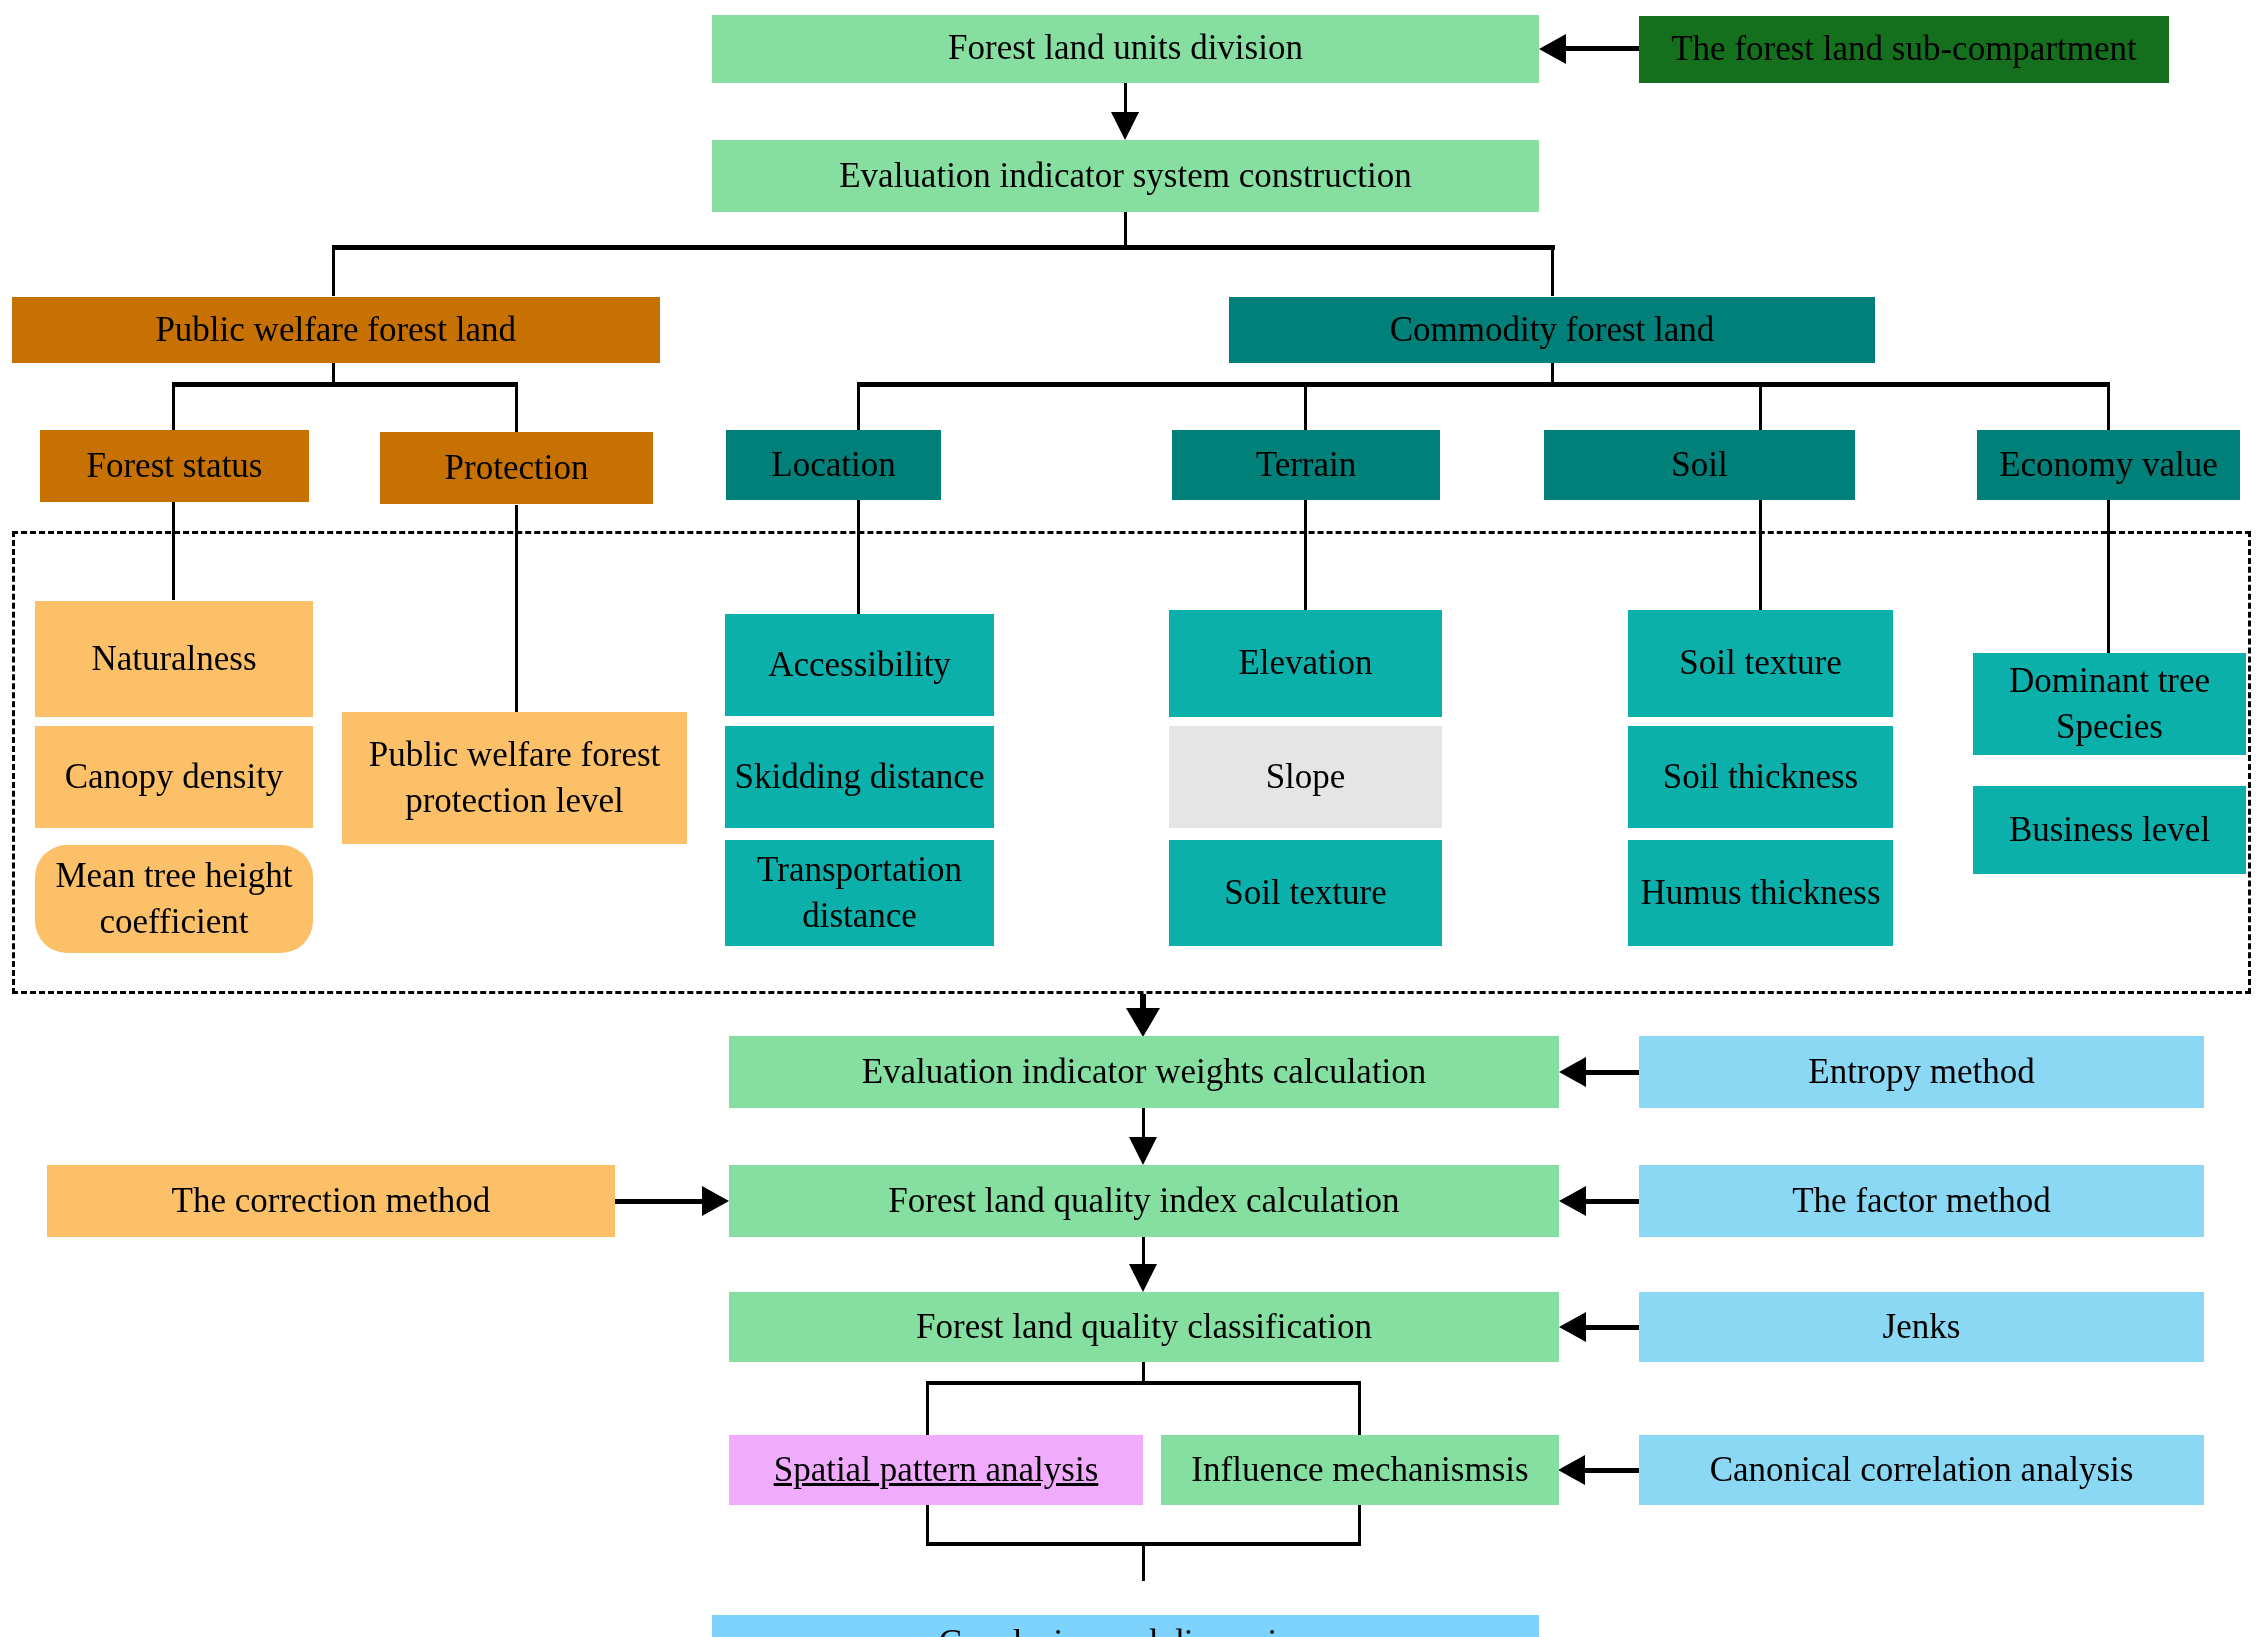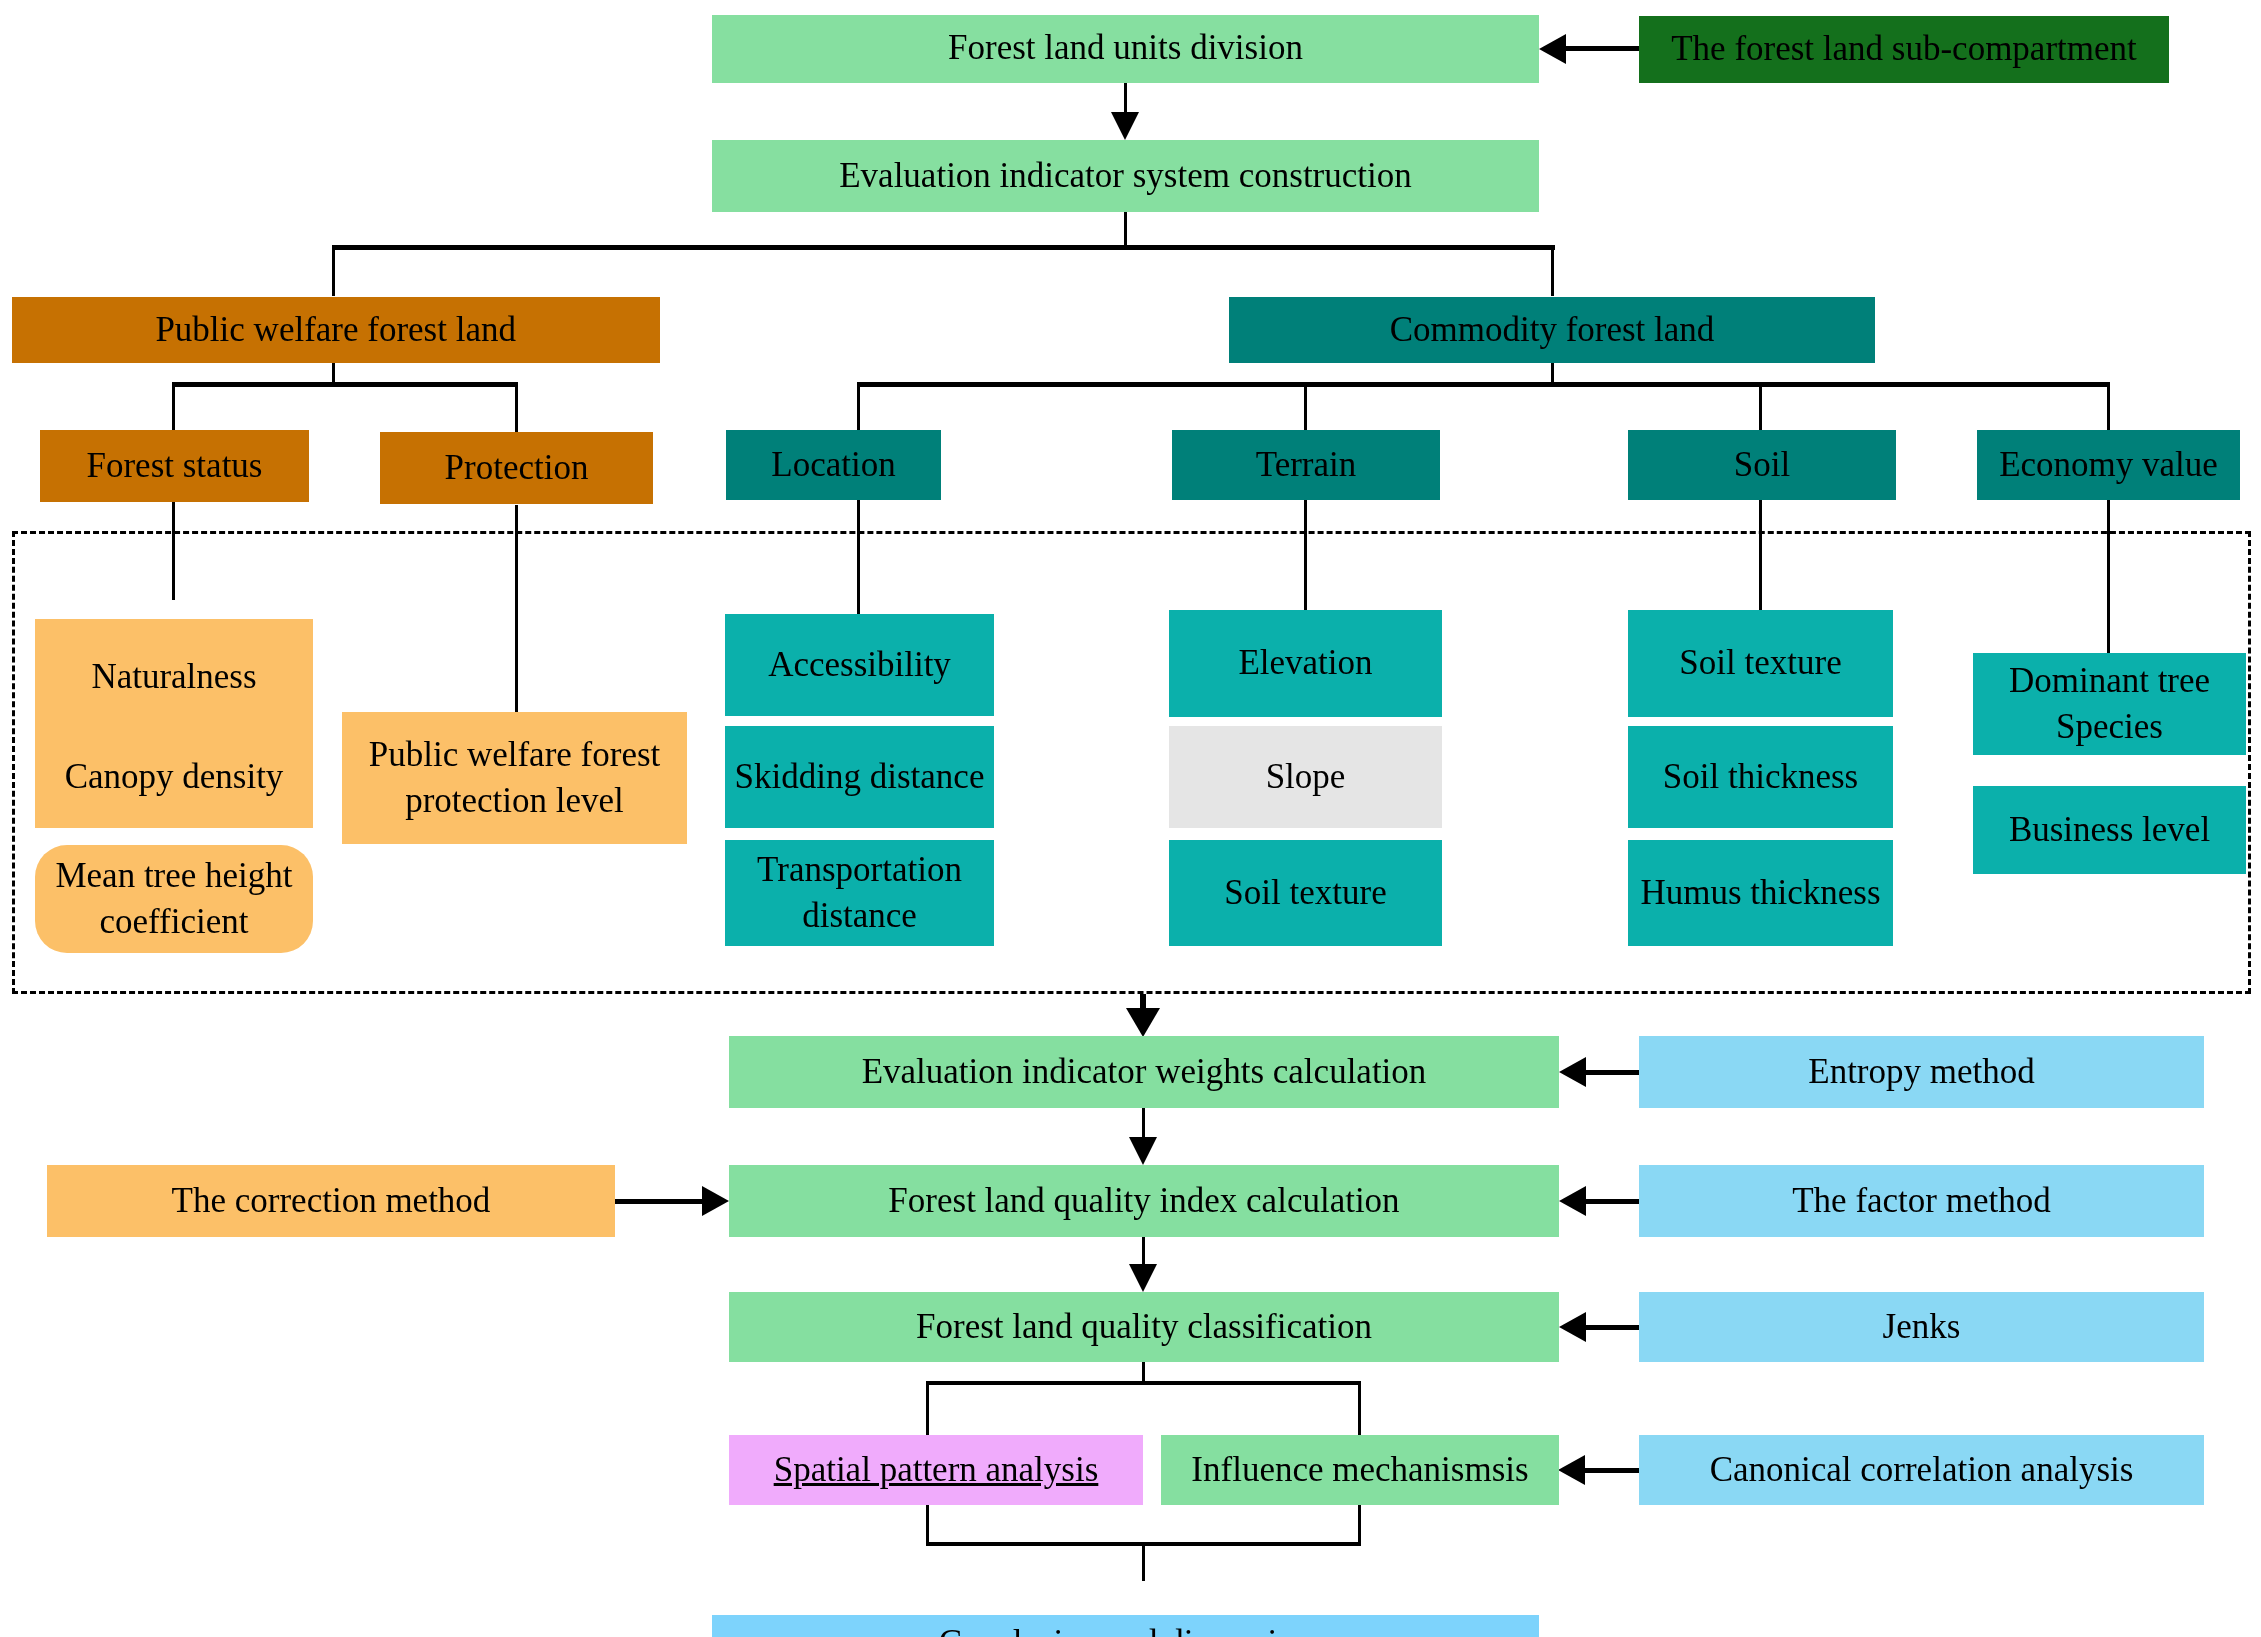--- a/index.html
+++ b/index.html
@@ -94,24 +94,24 @@
   <div class="node" style="left: 1639px; top: 16px; width: 530px; height: 67px; background: rgb(20, 112, 28);">The forest land sub-compartment</div>
   <div class="node" style="left: 712px; top: 140px; width: 827px; height: 72px; background: rgb(134, 223, 160);">Evaluation indicator system construction</div>
 
   <div class="node" style="left: 11.7px; top: 297px; width: 648px; height: 66px; background: rgb(198, 113, 2);">Public welfare forest land</div>
   <div class="node" style="left: 1229px; top: 297px; width: 646px; height: 66px; background: rgb(0, 128, 121);">Commodity forest land</div>
 
   <div class="node" style="left: 40px; top: 430px; width: 269px; height: 72px; background: rgb(198, 113, 2);">Forest status</div>
   <div class="node" style="left: 380px; top: 432px; width: 273px; height: 72px; background: rgb(198, 113, 2);">Protection</div>
   <div class="node" style="left: 726px; top: 430px; width: 215px; height: 70px; background: rgb(0, 128, 121);">Location</div>
   <div class="node" style="left: 1172px; top: 430px; width: 268px; height: 70px; background: rgb(0, 128, 121);">Terrain</div>
-  <div class="node" style="left: 1628px; top: 430px; width: 268px; height: 70px; background: rgb(0, 128, 121);">Soil</div>
+  <div class="node" style="left: 1544px; top: 430px; width: 311px; height: 70px; background: rgb(0, 128, 121);">Soil</div>
   <div class="node" style="left: 1977px; top: 430px; width: 263px; height: 70px; background: rgb(0, 128, 121);">Economy value</div>
 
-  <div class="node" style="left: 35px; top: 619px; width: 278px; height: 116px; background: rgb(252, 192, 104);">Naturalness</div>
+  <div class="node" style="left: 35px; top: 601px; width: 278px; height: 116px; background: rgb(252, 192, 104);">Naturalness</div>
   <div class="node" style="left: 35px; top: 726px; width: 278px; height: 102px; background: rgb(252, 192, 104);">Canopy density</div>
   <div class="node" style="left: 35px; top: 845px; width: 278px; height: 108px; background: rgb(252, 192, 104); border-radius: 32px;">Mean tree height coefficient</div>
   <div class="node" style="left: 342px; top: 712px; width: 345px; height: 132px; background: rgb(252, 192, 104);">Public welfare forest protection level</div>
 
   <div class="node" style="left: 725px; top: 614px; width: 269px; height: 102px; background: rgb(11, 176, 171);">Accessibility</div>
   <div class="node" style="left: 725px; top: 726px; width: 269px; height: 102px; background: rgb(11, 176, 171);">Skidding distance</div>
   <div class="node" style="left: 725px; top: 840px; width: 269px; height: 106px; background: rgb(11, 176, 171);">Transportation distance</div>
 
   <div class="node" style="left: 1169px; top: 610px; width: 273px; height: 107px; background: rgb(11, 176, 171);">Elevation</div>
   <div class="node" style="left: 1169px; top: 726px; width: 273px; height: 102px; background: #e5e5e5;">Slope</div>

